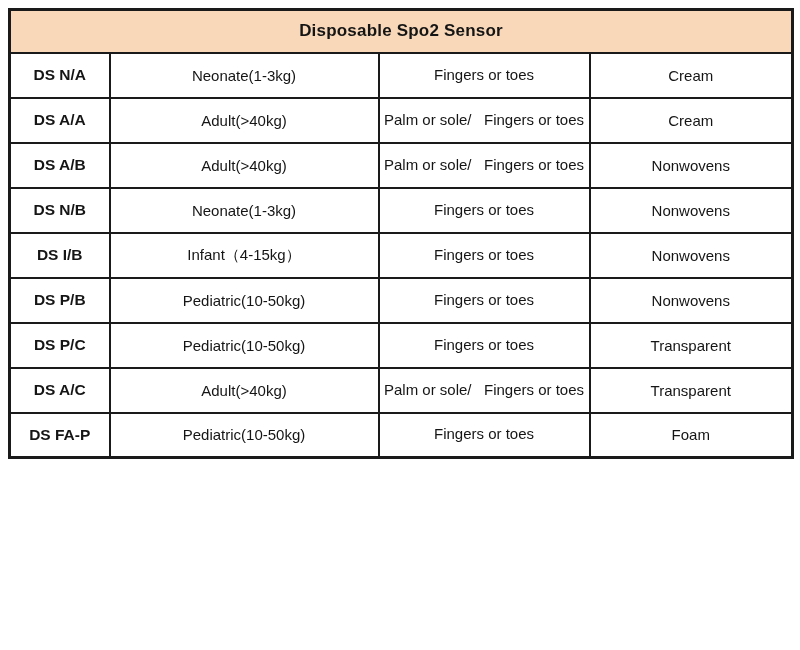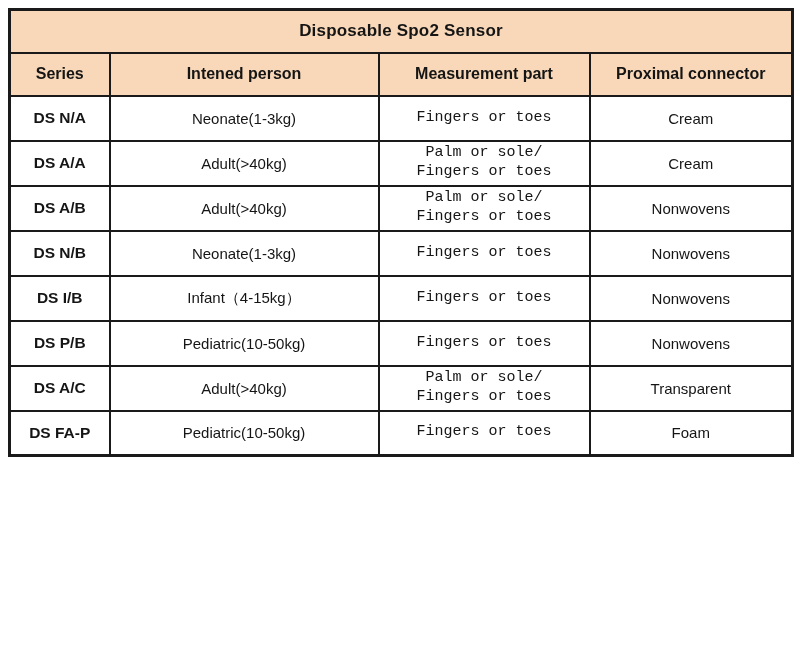--- a/index.html
+++ b/index.html
@@ -51,47 +51,40 @@
     font-size: 15px;
     background: #ffffff;
   }
   tr.data-row td.series-cell {
     font-weight: bold;
     font-size: 15.5px;
   }
   td.part-cell {
     white-space: pre-wrap;
     line-height: 1.25;
-    font-family: Liberation Mono, monospace;
   }
   col.c-series { width: 100px; }
   col.c-person { width: 269px; }
   col.c-part   { width: 211px; }
   col.c-conn   { width: 203px; }
 </style>
 </head>
 <body>
 
 <div class="page">
   <table class="spec">
     <colgroup>
       <col class="c-series">
         <col class="c-person">
         <col class="c-part">
         <col class="c-conn">
     </colgroup>
     <tbody>
       <tr class="title-row">
         <th colspan="4">Disposable Spo2 Sensor</th>
-      </tr>
-      <tr class="header-row">
-        <th>Series</th>
-        <th>Intened person</th>
-        <th>Measurement part</th>
-        <th>Proximal connector</th>
       </tr>
       <tr class="data-row">
         <td class="series-cell">DS N/A</td>
         <td class="person-cell">Neonate(1-3kg)</td>
         <td class="part-cell">Fingers or toes</td>
         <td class="conn-cell">Cream</td>
       </tr>
       <tr class="data-row">
         <td class="series-cell">DS A/A</td>
         <td class="person-cell">Adult(&gt;40kg)</td>
@@ -116,20 +109,26 @@
         <td class="part-cell">Fingers or toes</td>
         <td class="conn-cell">Nonwovens</td>
       </tr>
       <tr class="data-row">
         <td class="series-cell">DS P/B</td>
         <td class="person-cell">Pediatric(10-50kg)</td>
         <td class="part-cell">Fingers or toes</td>
         <td class="conn-cell">Nonwovens</td>
       </tr>
       <tr class="data-row">
+        <td class="series-cell">DS P/C</td>
+        <td class="person-cell">Pediatric(10-50kg)</td>
+        <td class="part-cell">Fingers or toes</td>
+        <td class="conn-cell">Transparent</td>
+      </tr>
+      <tr class="data-row">
         <td class="series-cell">DS A/C</td>
         <td class="person-cell">Adult(&gt;40kg)</td>
         <td class="part-cell">Palm or sole/   Fingers or toes</td>
         <td class="conn-cell">Transparent</td>
       </tr>
       <tr class="data-row">
         <td class="series-cell">DS FA-P</td>
         <td class="person-cell">Pediatric(10-50kg)</td>
         <td class="part-cell">Fingers or toes</td>
         <td class="conn-cell">Foam</td>

